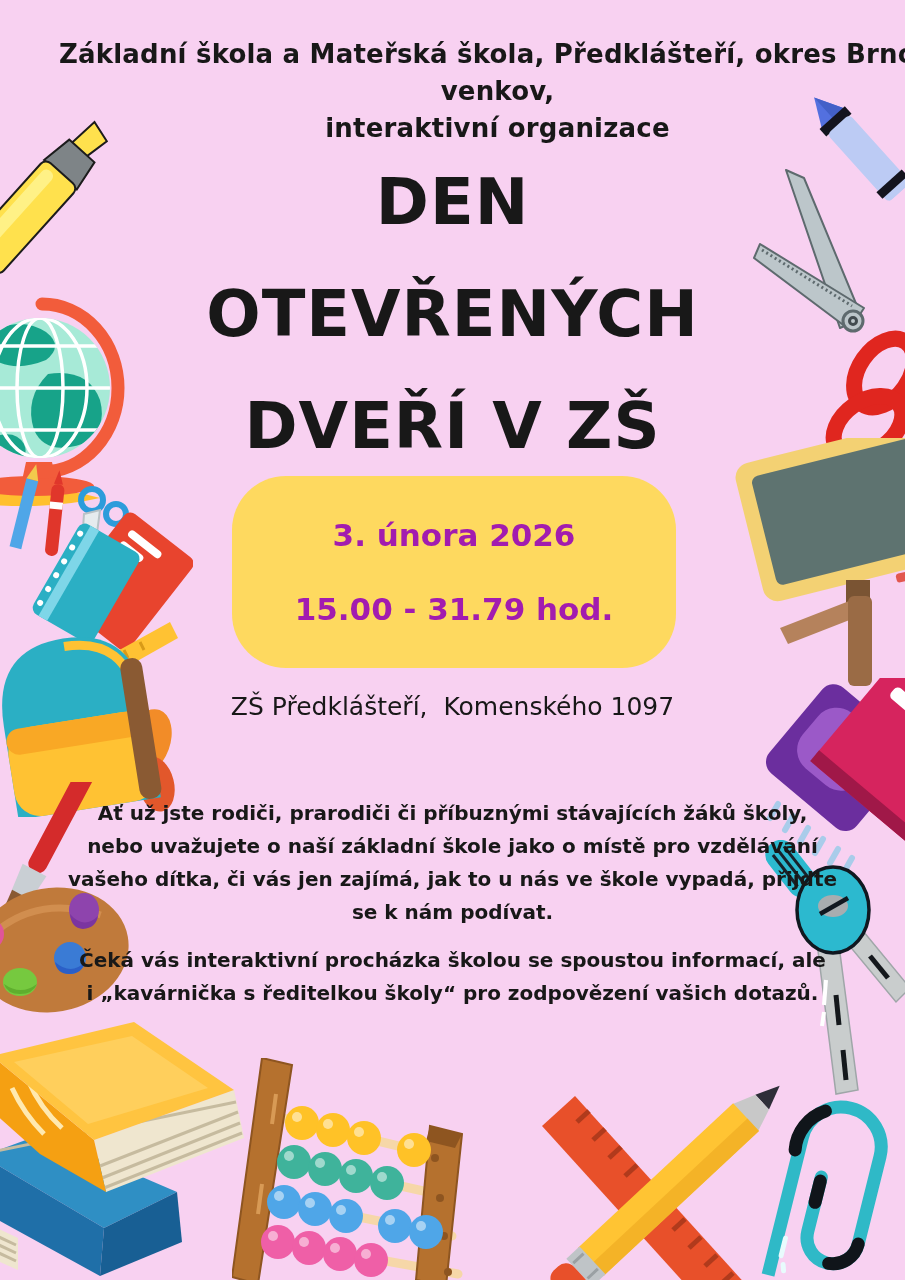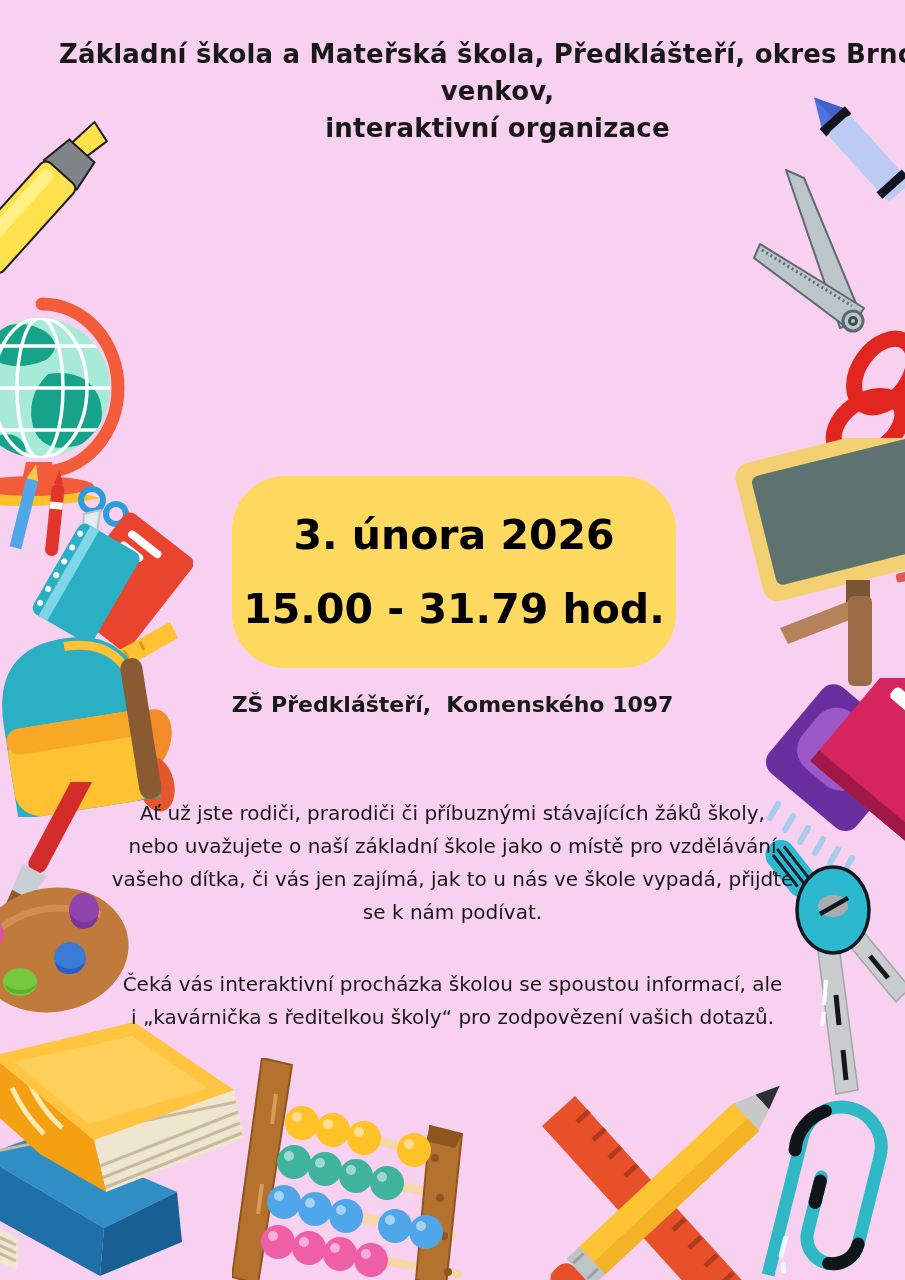--- a/index.html
+++ b/index.html
@@ -4,26 +4,26 @@
 <style>
   html,body{margin:0;padding:0;}
   body{width:905px;height:1280px;font-family:"DejaVu Sans","Liberation Sans",sans-serif;}
   .poster{position:relative;width:905px;height:1280px;overflow:hidden;background:#F8D1F1;}
   .deco{position:absolute;pointer-events:none;}
   .txt{position:absolute;left:0;width:100%;text-align:center;color:#181818;}
   .header-text{top:36px;font-size:26px;font-weight:800;line-height:37px;letter-spacing:.2px;margin-left:45px;}
   .main-title{top:146px;font-size:64px;font-weight:800;line-height:112px;letter-spacing:1px;}
   .date-box{position:absolute;left:232px;top:476px;width:444px;height:192px;background:#FED95F;
             border-radius:54px;display:flex;flex-direction:column;align-items:center;justify-content:center;}
-  .date-box div{font-size:41px;font-weight:800;line-height:74px;color:#000000;white-space:nowrap;}
-  .address{top:692px;font-size:22px;font-weight:700;white-space:pre-wrap;}
+  .date-box div{font-size:31px;font-weight:800;line-height:74px;color:#a21caf;white-space:nowrap;}
+  .address{top:692px;font-size:25px;font-weight:400;white-space:pre-wrap;}
   .para{position:absolute;left:50%;transform:translateX(-50%);width:810px;text-align:center;
-        color:#181818;font-size:20px;font-weight:400;line-height:33px;white-space:pre-wrap;}
+        color:#181818;font-size:20px;font-weight:700;line-height:33px;white-space:pre-wrap;}
   .p1{top:797px;}
-  .p2{top:944px;margin-top:24px;}
+  .p2{top:944px;}
 </style>
 </head>
 <body>
 
 <div class="poster">
 
   <div class="deco" style="left:-26px;top:104px;width:140px;height:190px;transform:rotate(42deg);">
     <svg width="140" height="190" viewBox="0 0 140 190">
       <polygon points="56,4 78,10 73,36 53,36" fill="#FFE14D" stroke="#1c1c1c" stroke-width="2"></polygon>
       <polygon points="49,34 83,34 88,66 44,66" fill="#7E8487" stroke="#1c1c1c" stroke-width="2"></polygon>
@@ -347,20 +347,25 @@
           <line x1="46" y1="186" x2="48" y2="192"></line>
         </g>
     </svg>
   </div>
 
   <div class="txt header-text">
     <div>Základní škola a Mateřská škola, Předklášteří, okres Brno - venkov,</div>
     <div>interaktivní organizace</div>
   </div>
 
+  <div class="txt main-title">
+    <div>DEN</div>
+    <div>OTEVŘENÝCH</div>
+    <div>DVEŘÍ V ZŠ</div>
+  </div>
 
   <div class="date-box">
     <div>3. února 2026</div>
     <div>15.00 - 31.79 hod.</div>
   </div>
 
   <div class="txt address">ZŠ Předklášteří,  Komenského 1097</div>
 
   <div class="para p1">Ať už jste rodiči, prarodiči či příbuznými stávajících žáků školy,
 nebo uvažujete o naší základní škole jako o místě pro vzdělávání

